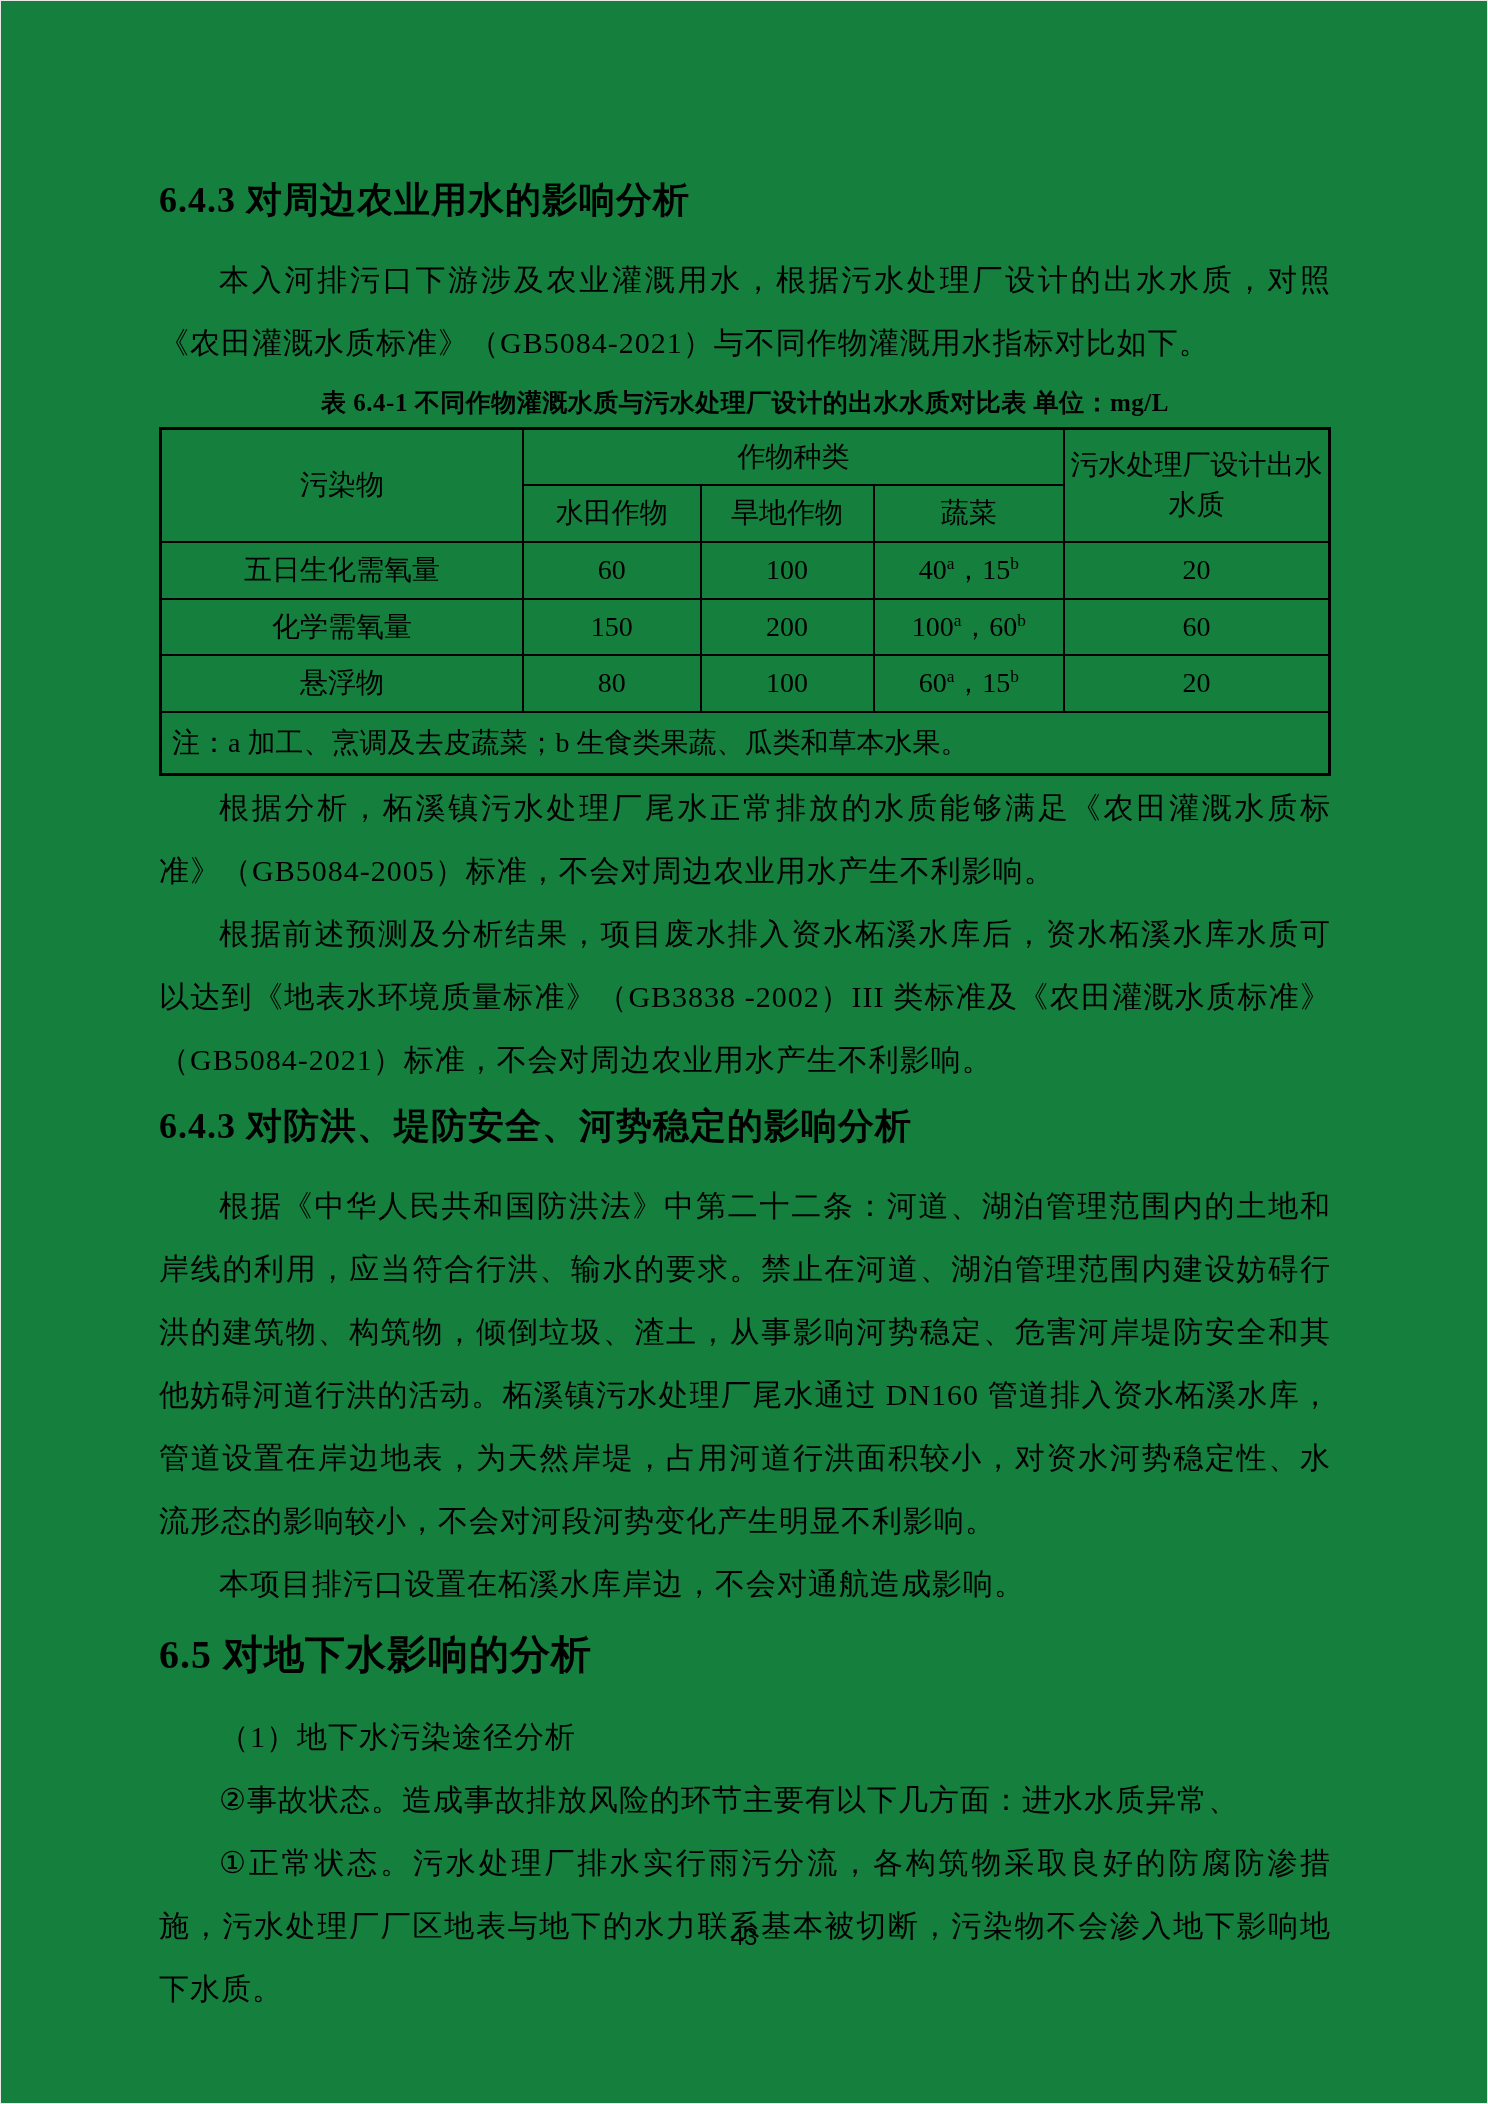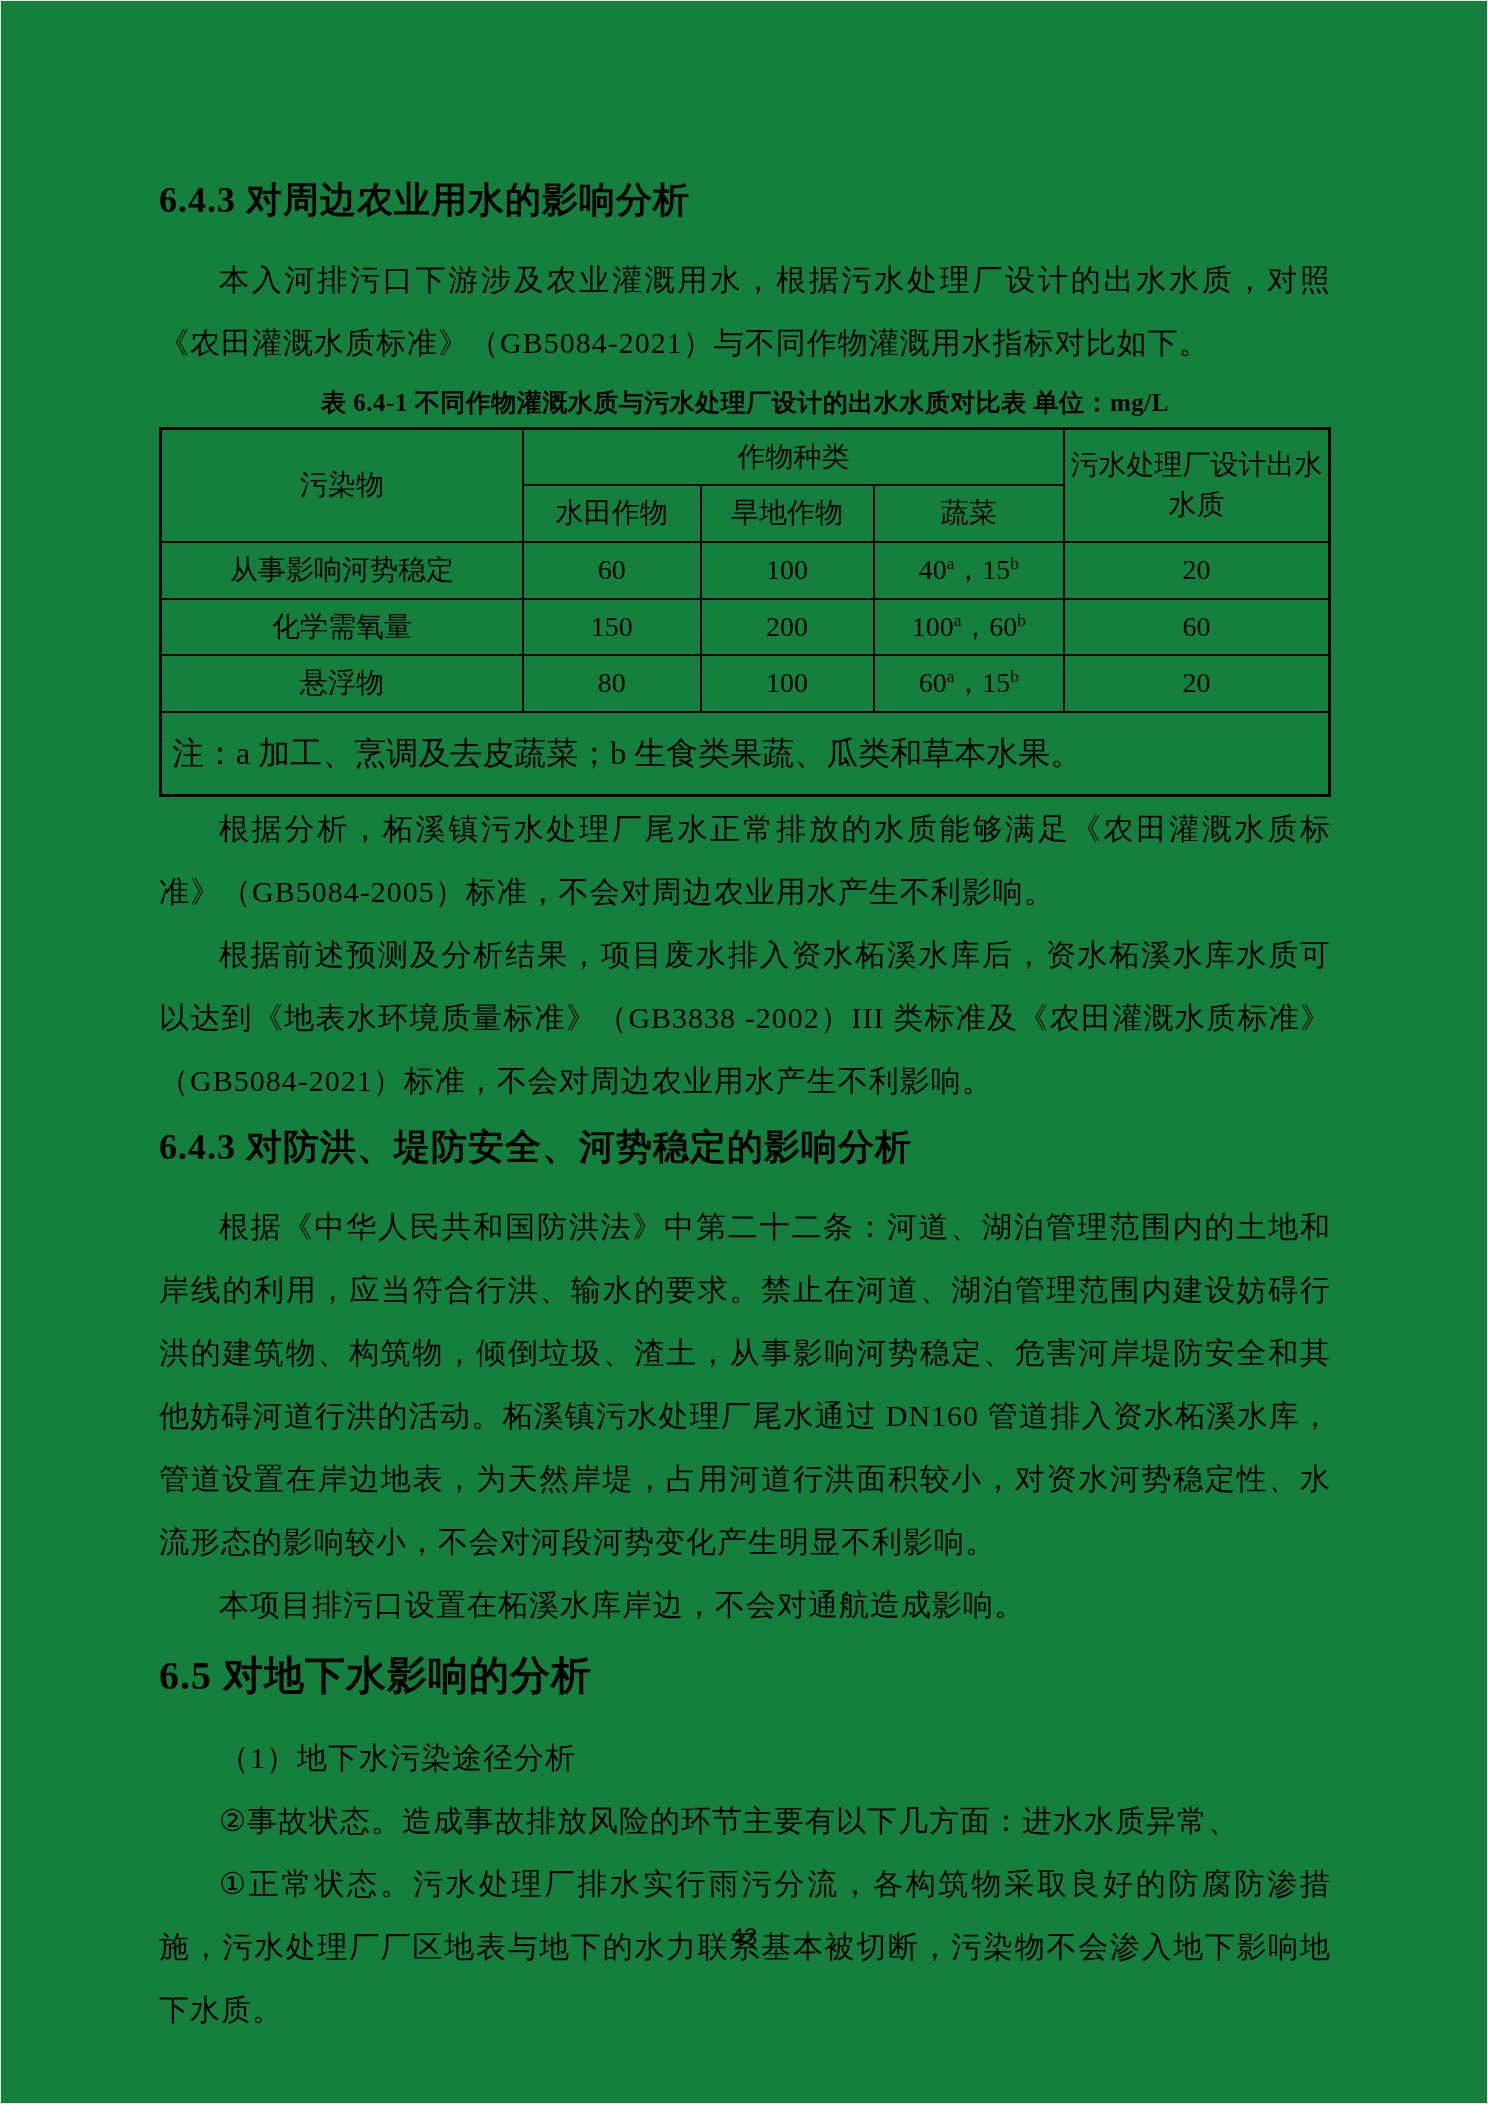--- a/index.html
+++ b/index.html
@@ -35,21 +35,21 @@
   }
   table.cmp {
     width:100%; border-collapse:collapse; table-layout:fixed;
     border:3px solid #000;
   }
   table.cmp td {
     border:2px solid #000; text-align:center; vertical-align:middle;
     font-size:28px; padding:7px 4px; line-height:1.45;
   }
   table.cmp td.note-cell {
-    text-align:left; font-size:32px; padding:20px 10px; line-height:1.3;
+    text-align:left; font-size:28px; padding:12px 10px; line-height:1.3;
   }
   sup.fn { font-size:0.62em; vertical-align:super; line-height:0; }
 
   .page-number {
     position:absolute; left:0; bottom:152px; width:100%;
     text-align:center; font-size:24px;
     font-family:"Liberation Sans","DejaVu Sans",sans-serif;
   }
 </style>
 </head>
@@ -78,21 +78,21 @@
           <td colspan="3">作物种类</td>
           <td rowspan="2">污水处理厂设计出水水质</td>
         </tr>
         <tr>
           <td>水田作物</td>
           <td>旱地作物</td>
           <td>蔬菜</td>
         </tr>
 
         <tr>
-          <td>从事影响河势稳定</td>
+          <td>五日生化需氧量</td>
           <td>60</td>
           <td>100</td>
           <td><span>40</span><sup class="fn">a</sup><span>，</span><span>15</span><sup class="fn">b</sup></td>
           <td>20</td>
         </tr>
 
         <tr>
           <td>化学需氧量</td>
           <td>150</td>
           <td>200</td>

